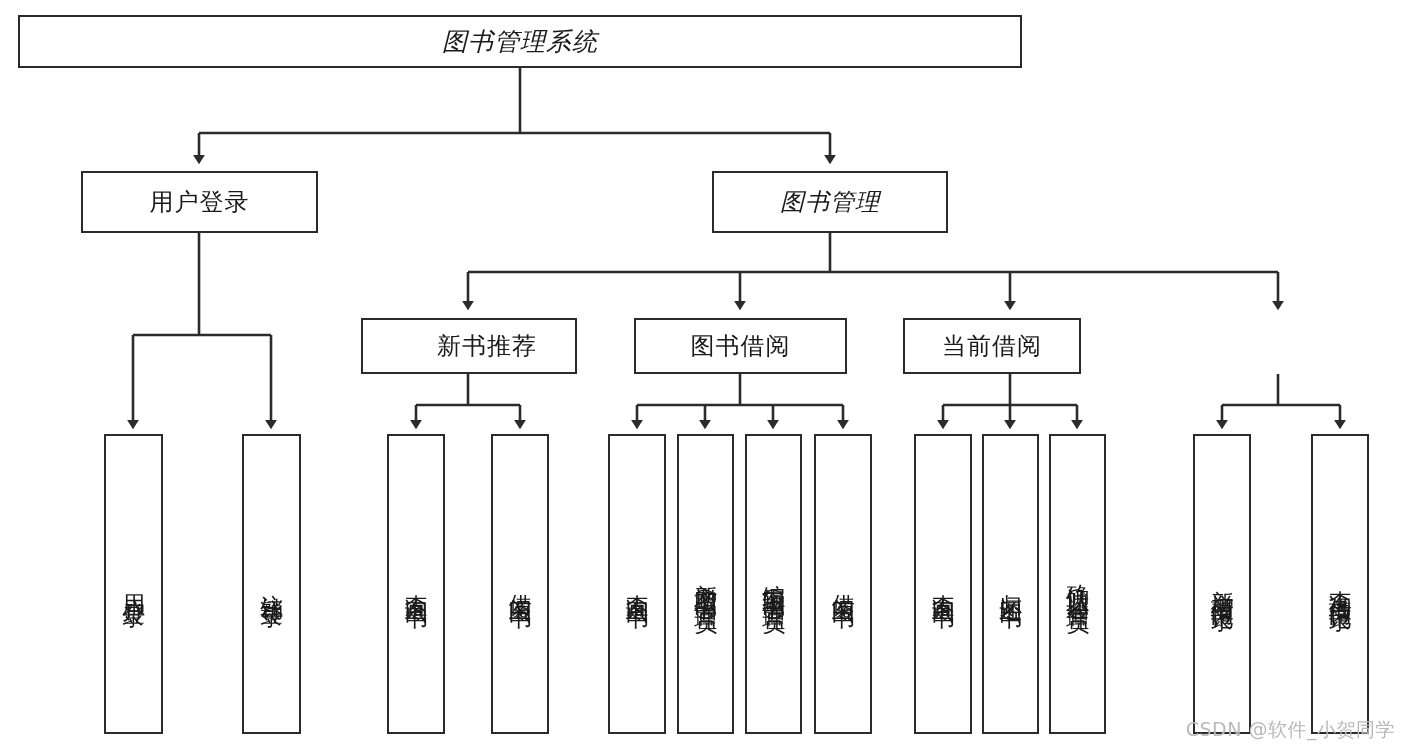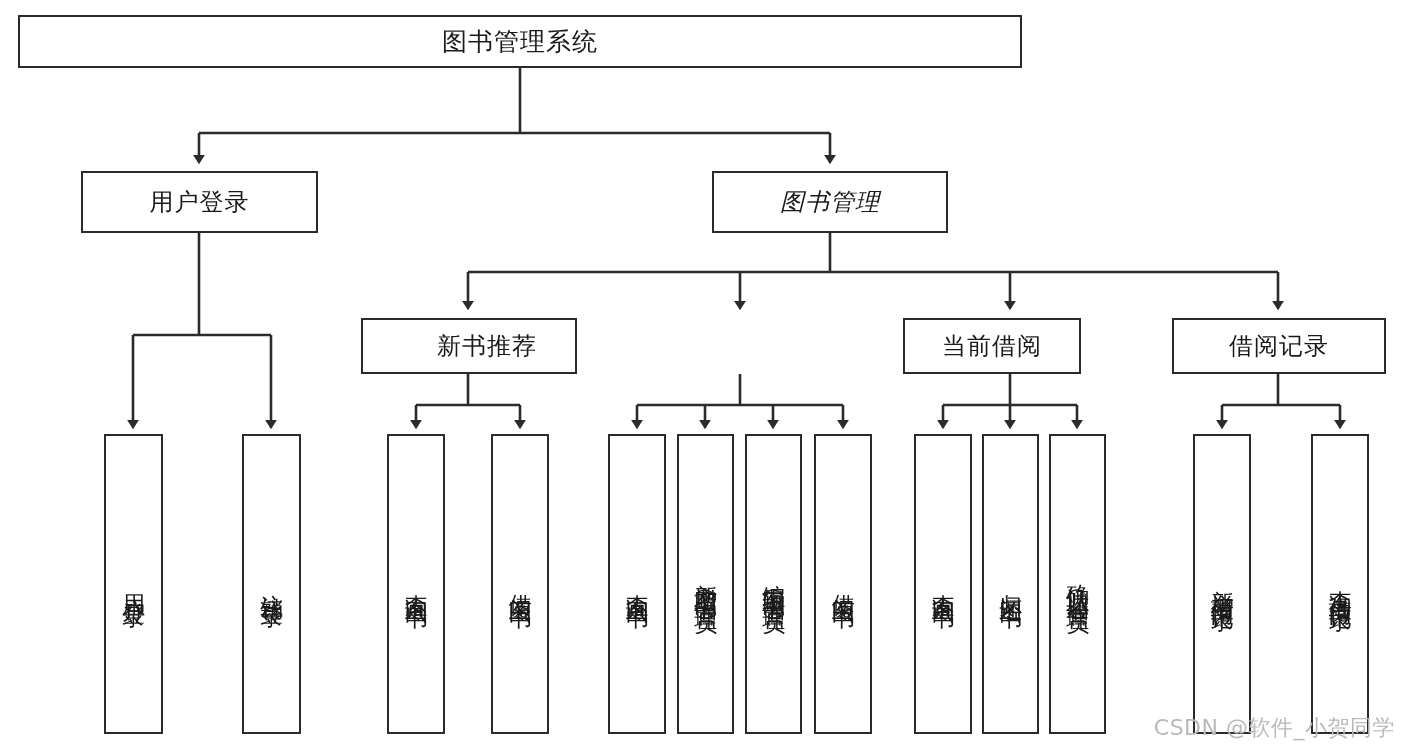--- a/index.html
+++ b/index.html
@@ -52,26 +52,27 @@
     align-items: center;
     justify-content: center;
   }
   .node.v .txt {
     writing-mode: vertical-rl;
     text-orientation: upright;
     white-space: nowrap;
   }
   .node.root {
     font-size: 25px;
+    font-style: italic;
   }
   .watermark {
     position: absolute;
     right: 10px;
     bottom: 4px;
-    font-size: 22px;
+    font-size: 19px;
     color: #b9b9b9;
     letter-spacing: 0.5px;
     white-space: nowrap;
   }
 </style>
 </head>
 <body>
 
 <div id="canvas">
 
@@ -132,25 +133,25 @@
   <div class="node h" style="left:81px; top:171px; width:237px; height:62px;">
     <span class="txt">用户登录</span>
   </div>
   <div class="node h" style="left:712px; top:171px; width:236px; height:62px;font-style:italic;">
     <span class="txt">图书管理</span>
   </div>
 
   <div class="node h" style="left:361px; top:318px; width:216px; height:56px;padding-left:36px;">
     <span class="txt">新书推荐</span>
   </div>
+  <div class="node h" style="left:634px; top:318px; width:213px; height:56px;">
+    <span class="txt">图书借阅</span>
+  </div>
   <div class="node h" style="left:903px; top:318px; width:178px; height:56px;">
     <span class="txt">当前借阅</span>
-  </div>
-  <div class="node h" style="left:1172px; top:318px; width:214px; height:56px;">
-    <span class="txt">借阅记录</span>
   </div>
 
   <div class="node v" style="left:104px; top:434px; width:59px; height:300px;">
     <span class="txt">用户登录</span>
   </div>
   <div class="node v" style="left:242px; top:434px; width:59px; height:300px;">
     <span class="txt">注销登录</span>
   </div>
 
   <div class="node v" style="left:387px; top:434px; width:58px; height:300px;">

